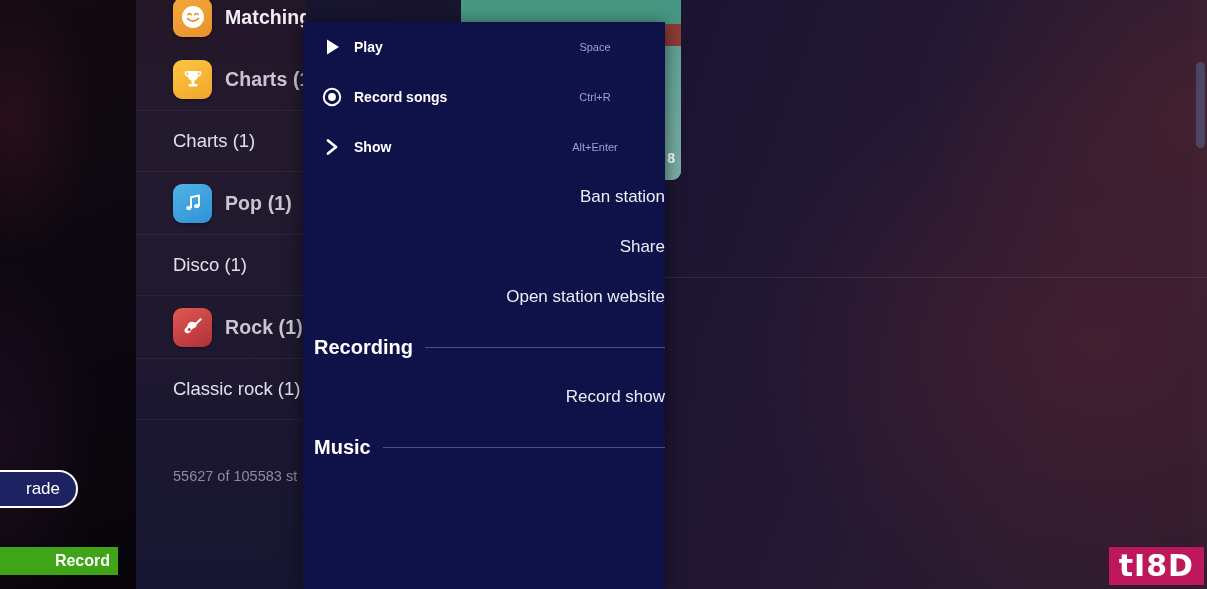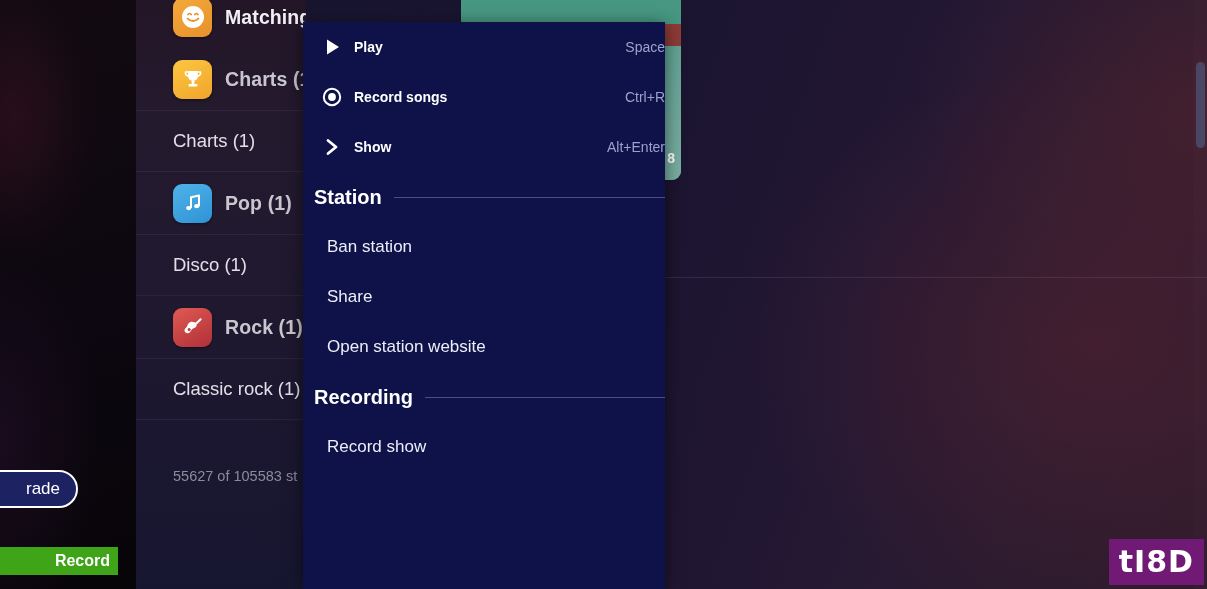--- a/index.html
+++ b/index.html
@@ -229,22 +229,22 @@
   .menu-item .mi-label {
     font-size: 14px;
     font-weight: bold;
     color: #ffffff;
     white-space: nowrap;
   }
   .menu-item .mi-shortcut {
     position: absolute;
     right: 0;
     width: 140px;
-    text-align: right;
-    font-size: 14px;
+    text-align: center;
+    font-size: 11px;
     color: #9aa3cc;
     white-space: nowrap;
     margin-left: 16px;
   }
 
   .menu-section {
     position: relative;
     height: 50px;
     display: flex;
     align-items: center;
@@ -266,22 +266,23 @@
     top: 50%;
     height: 1px;
     background: rgba(170,180,230,0.38);
     z-index: 1;
   }
 
   .menu-sub {
     height: 50px;
     display: flex;
     align-items: center;
-    padding-left: 24px;
+    padding-left: 67px;
     cursor: default;
+    justify-content: flex-end;
   }
   .menu-sub .msub-label {
     font-size: 17px;
     color: #eceef8;
     white-space: nowrap;
   }
 
   
   .upgrade-btn {
     position: absolute;
@@ -317,23 +318,23 @@
     font-size: 16px;
     font-weight: bold;
     color: #ffffff;
     white-space: nowrap;
   }
 
   
   .watermark {
     position: absolute;
     right: 3px; bottom: 4px;
-    height: 46px;
+    height: 38px;
     padding: 0 10px;
-    background: #701a75;
+    background: #be185d;
     display: flex;
     align-items: center;
     z-index: 70;
   }
   .watermark span {
     font-family: "DejaVu Sans", sans-serif;
     font-size: 30px;
     font-weight: bold;
     color: #ffffff;
     letter-spacing: 1px;
@@ -462,42 +463,42 @@
       <span class="mi-icon">
         <svg width="20" height="20" viewBox="0 0 20 20">
           <path d="M6 3.5 L14 10 L6 16.5" fill="none" stroke="#ffffff" stroke-width="2.8" stroke-linecap="round" stroke-linejoin="round"></path>
         </svg>
       </span>
       <span class="mi-label">Show</span>
       <span class="mi-shortcut">Alt+Enter</span>
     </div>
 
 
-    <div class="menu-section">
-      <span class="ms-rule"></span>
-      <span class="ms-label">Station</span>
-    </div>
     <div class="menu-sub">
       <span class="msub-label">Ban station</span>
     </div>
     <div class="menu-sub">
       <span class="msub-label">Share</span>
     </div>
     <div class="menu-sub">
       <span class="msub-label">Open station website</span>
     </div>
 
     <div class="menu-section">
       <span class="ms-rule"></span>
       <span class="ms-label">Recording</span>
     </div>
     <div class="menu-sub">
       <span class="msub-label">Record show</span>
     </div>
 
+    <div class="menu-section">
+      <span class="ms-rule"></span>
+      <span class="ms-label">Music</span>
+    </div>
   </div>
 
   <div class="upgrade-btn">
     <span>rade</span>
   </div>
   <div class="update-btn">
     <span>Record</span>
   </div>
 
   <div class="watermark">

